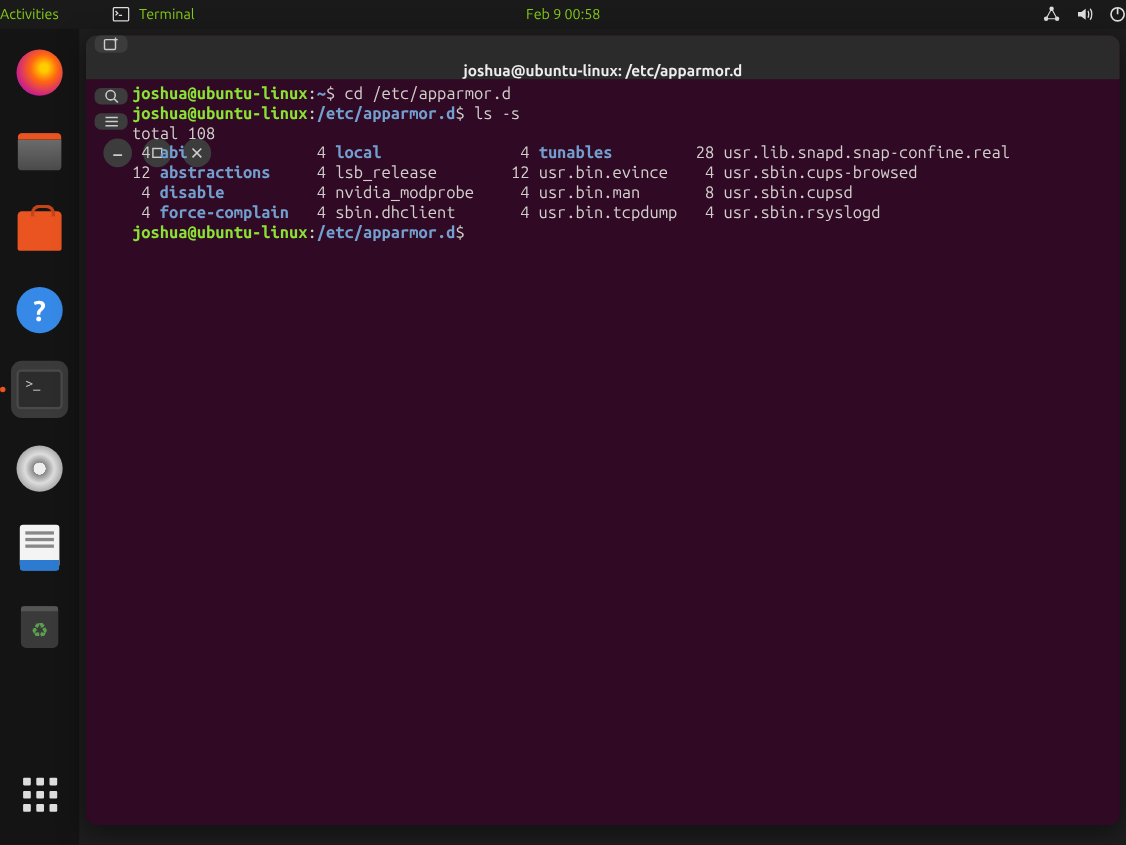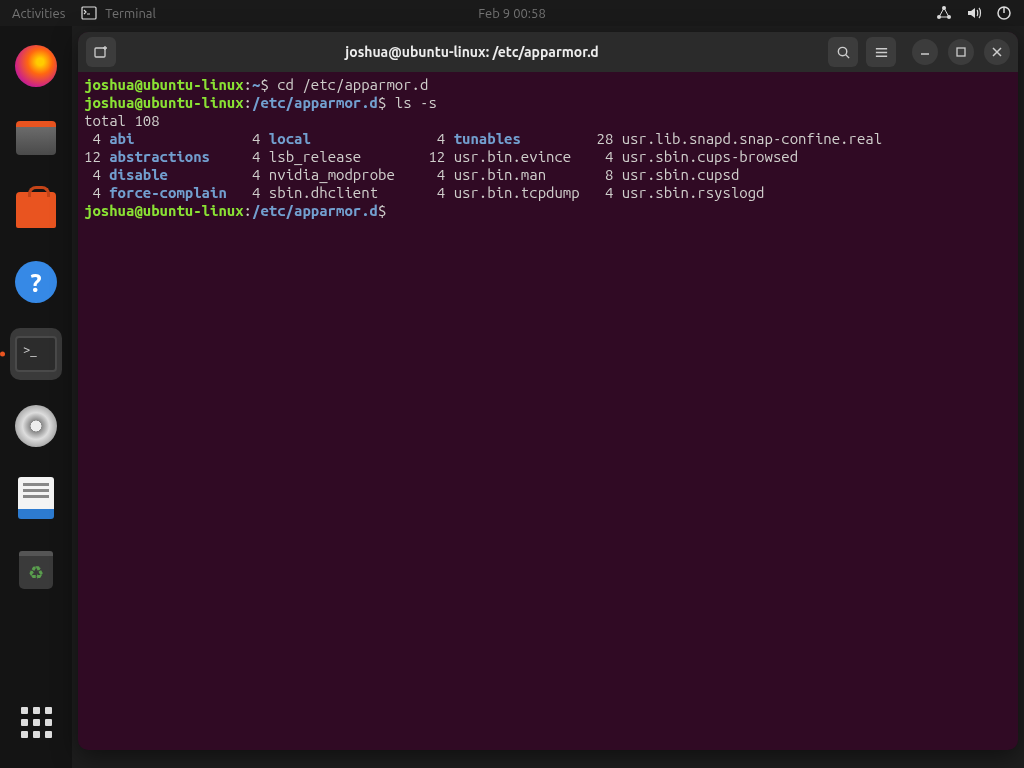--- a/index.html
+++ b/index.html
@@ -10,28 +10,28 @@
       font-family: Ubuntu, "Segoe UI", sans-serif;
       color: #ddd;
       overflow: hidden;
       position: relative;
     }
     .topbar {
       height: 26px;
       background: #1a1a1a;
       display: flex;
       align-items: center;
-      padding: 0 12px;
+      padding: 0 0;
       font-size: 13px;
-      color: #737373;
+      color: #84cc16;
       justify-content: space-between;
       text-align: right;
     }
     .topbar-left { display: flex; align-items: center; gap: 16px; }
-    .topbar-app { display: flex; align-items: center; gap: 8px; }
+    .topbar-app { display: flex; align-items: center; gap: 8px; margin-left: 33px; }
     .topbar-right { display: flex; align-items: center; gap: 14px; }
     .topbar-center { position: absolute; left: 50%; transform: translateX(-50%); }
     .dock {
       position: absolute;
       left: 0;
       top: 26px;
       bottom: 0;
       width: 72px;
       background: rgba(20,20,20,0.95);
       display: flex;
@@ -86,23 +86,23 @@
       border-radius: 10px;
       overflow: hidden;
       display: flex;
       flex-direction: column;
       box-shadow: 0 6px 24px rgba(0,0,0,0.5);
     }
     .titlebar {
       height: 40px;
       background: #2b2b2b;
       display: flex;
-      align-items: center;
       padding: 0 8px;
       gap: 8px;
+      flex-direction: column;
     }
     .titlebar-title {
       flex: 1;
       text-align: center;
       font-weight: bold;
       font-size: 14px;
       color: #eee;
     }
     .tb-btn {
       width: 30px;
@@ -118,20 +118,21 @@
     .tb-right { display: flex; gap: 10px; margin-left: 8px; }
     .terminal {
       flex: 1;
       padding: 4px 6px;
       font-family: "Ubuntu Mono", "DejaVu Sans Mono", monospace;
       font-size: 15px;
       line-height: 18px;
       white-space: pre;
       color: #d0cfcc;
       overflow: hidden;
+      margin-left: 36px;
     }
     .t-green { color: #8ae234; font-weight: bold; }
     .t-blue { color: #729fcf; font-weight: bold; }
     .t-white { color: #d0cfcc; }
     .icon-firefox {
       width: 42px; height: 42px; border-radius: 50%;
       background: radial-gradient(circle at 60% 40%, #ffcc00 10%, #ff6611 35%, #cc2288 70%, #7724aa 100%);
     }
     .icon-files {
       width: 40px; height: 34px; border-radius: 4px;

